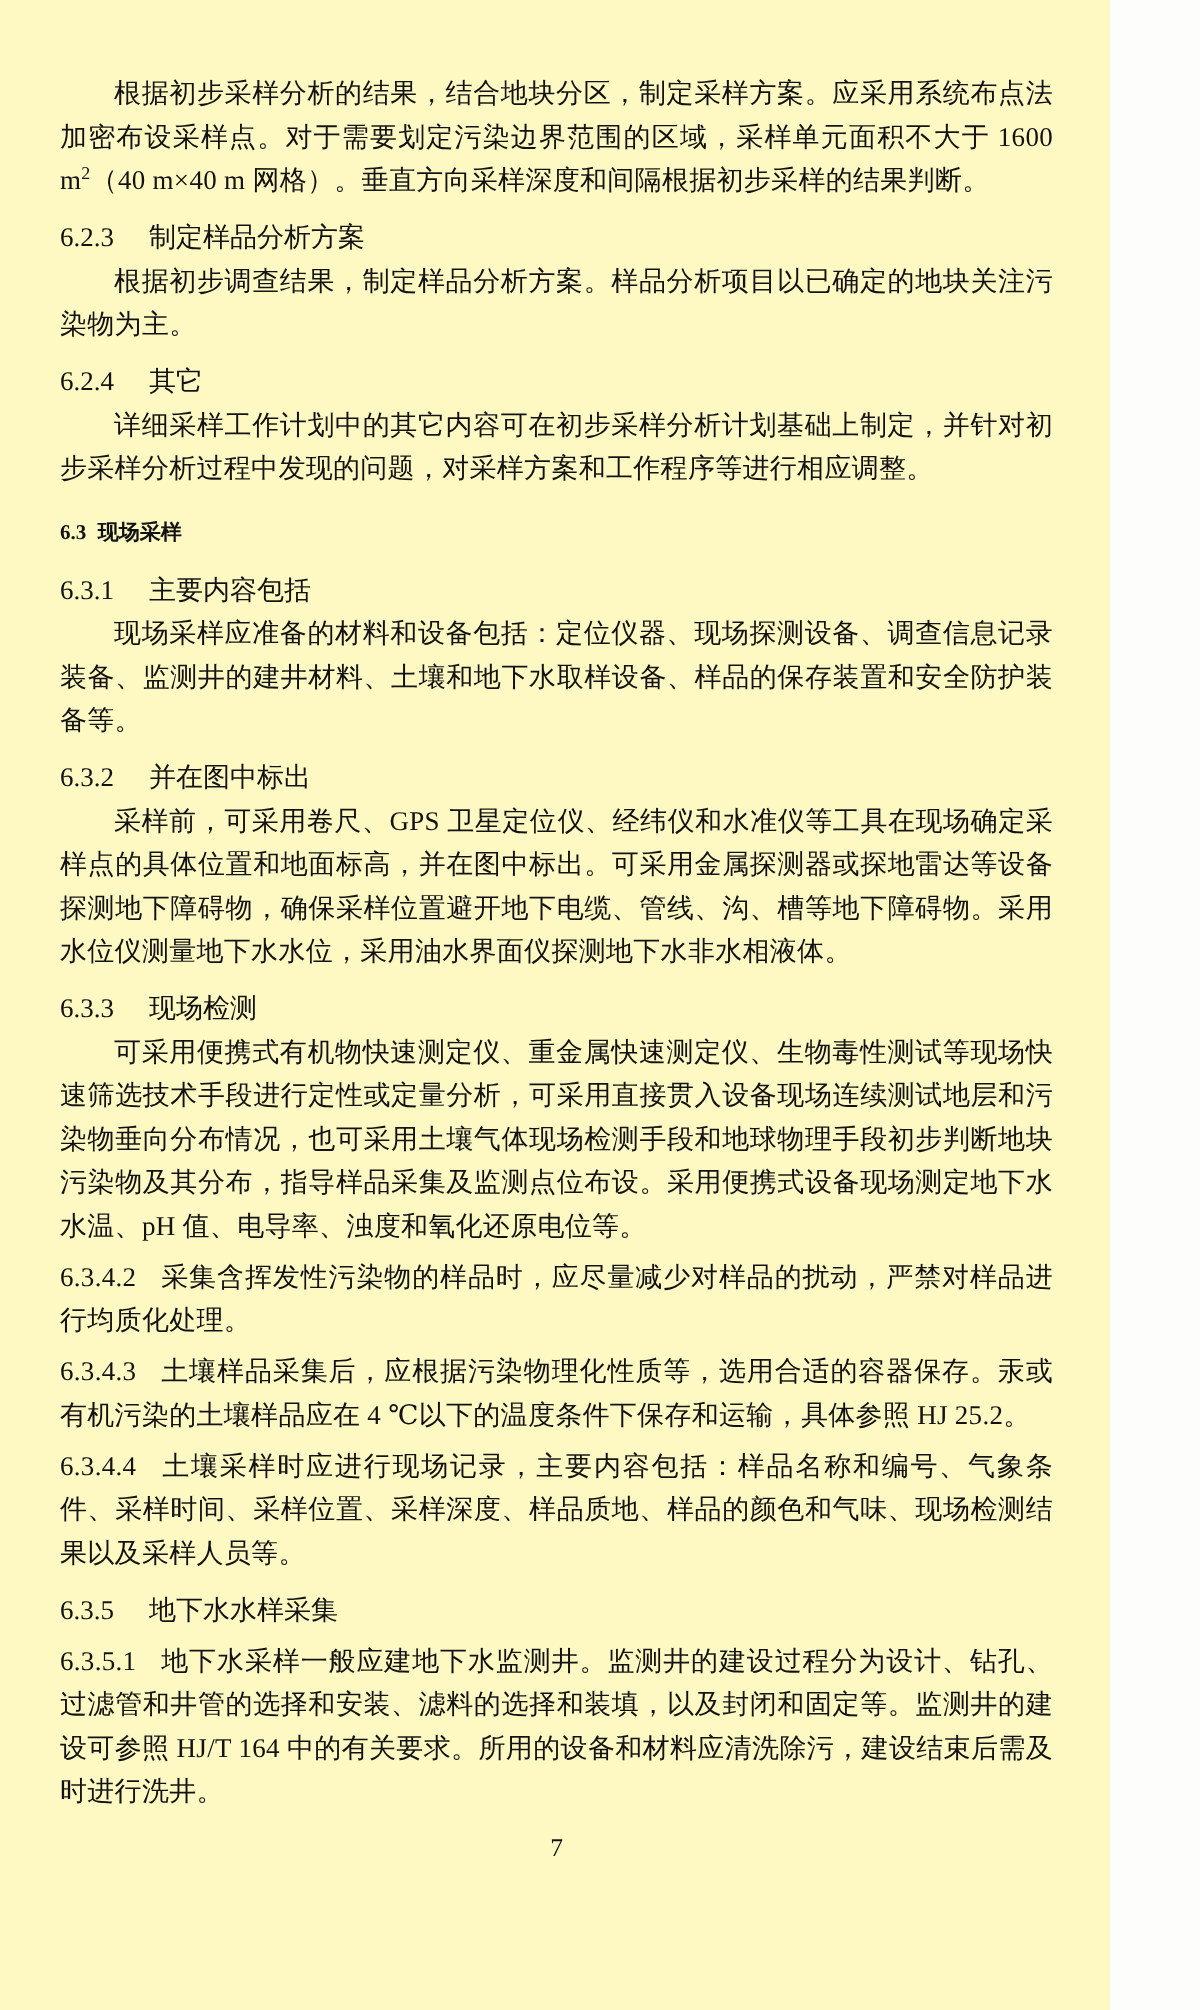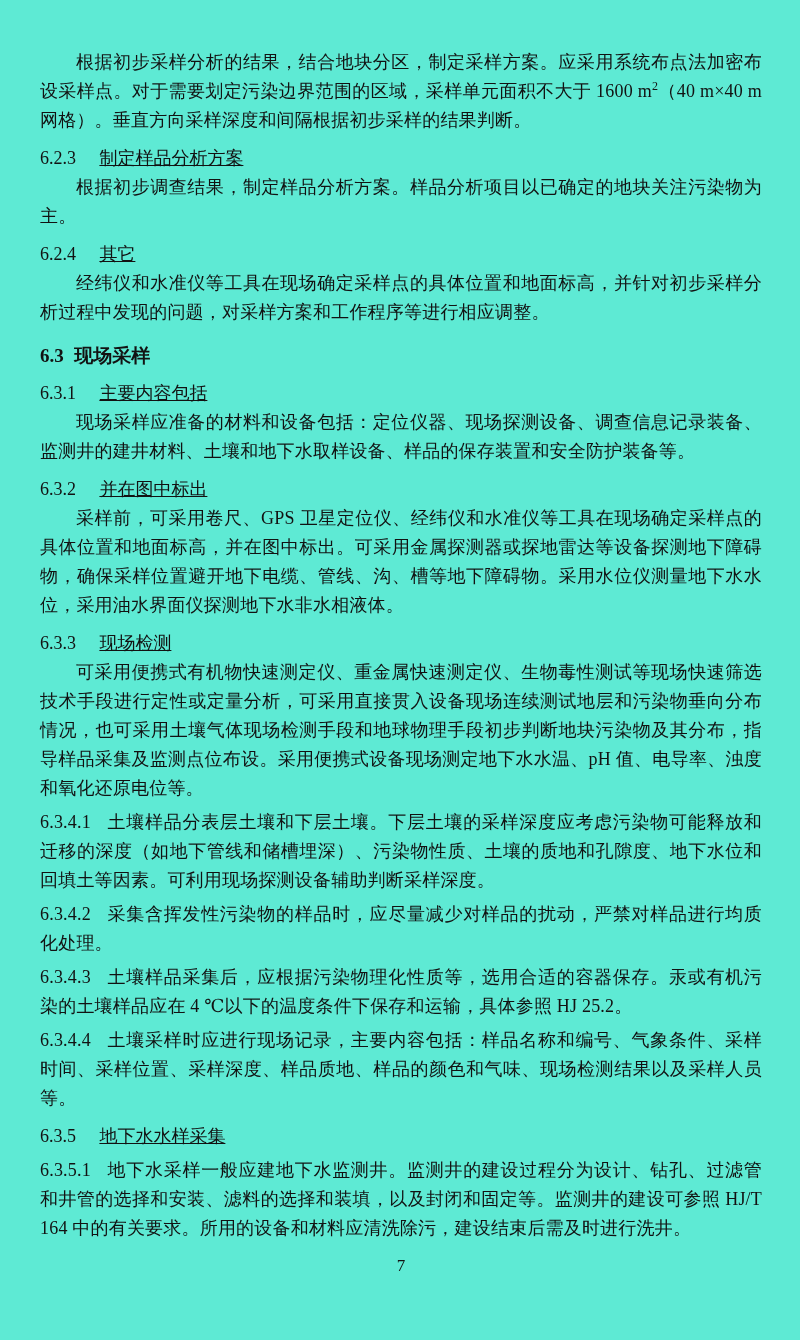--- a/index.html
+++ b/index.html
@@ -3,46 +3,45 @@
 <meta charset="utf-8">
 <style>
   html, body { margin: 0; padding: 0; }
   body {
     background: #fdfdfc;
     font-family: "Liberation Serif", "DejaVu Serif", serif;
     color: #121212;
   }
   .page {
     position: relative;
-    width: 800px;
+    width: 740px;
     height: 1340px;
     box-sizing: border-box;
     padding: 48px 38px 0 40px;
-    background: #5eead4;
+    background: #fef9c3;
     overflow: hidden;
   }
   .body-para {
     margin: 0;
     font-size: 18px;
     line-height: 29px;
     text-align: justify;
     letter-spacing: 0.2px;
   }
   .indent { text-indent: 2em; }
   .heading {
     margin: 9px 0 0;
     font-size: 18px;
     line-height: 29px;
     font-weight: normal;
-    text-decoration: underline;
   }
   .heading .h-num { display: inline-block; margin-right: 1.3em; }
   .section-heading {
     margin: 14px 0 0;
-    font-size: 19px;
+    font-size: 14px;
     line-height: 29px;
     font-weight: bold;
   }
   .section-heading .h-num { display: inline-block; margin-right: 0.55em; }
   .clause {
     margin: 5px 0 0;
     font-size: 18px;
     line-height: 29px;
     text-align: justify;
     letter-spacing: 0.2px;
@@ -66,38 +65,37 @@
 <div class="page">
 
   <p class="body-para indent"><span>根据初步采样分析的结果，结合地块分区，制定采样方案。应采用系统布点法加密布设采样点。对于需要划定污染边界范围的区域，采样单元面积不大于 1600 m</span><sup class="sq">2</sup><span>（40 m×40 m 网格）。垂直方向采样深度和间隔根据初步采样的结果判断。</span></p>
 
   <h3 class="heading"><span class="h-num">6.2.3</span><span>制定样品分析方案</span></h3>
 
   <p class="body-para indent">根据初步调查结果，制定样品分析方案。样品分析项目以已确定的地块关注污染物为主。</p>
 
   <h3 class="heading"><span class="h-num">6.2.4</span><span>其它</span></h3>
 
-  <p class="body-para indent">经纬仪和水准仪等工具在现场确定采样点的具体位置和地面标高，并针对初步采样分析过程中发现的问题，对采样方案和工作程序等进行相应调整。</p>
+  <p class="body-para indent">详细采样工作计划中的其它内容可在初步采样分析计划基础上制定，并针对初步采样分析过程中发现的问题，对采样方案和工作程序等进行相应调整。</p>
 
   <h2 class="section-heading"><span class="h-num">6.3</span><span>现场采样</span></h2>
 
   <h3 class="heading"><span class="h-num">6.3.1</span><span>主要内容包括</span></h3>
 
   <p class="body-para indent">现场采样应准备的材料和设备包括：定位仪器、现场探测设备、调查信息记录装备、监测井的建井材料、土壤和地下水取样设备、样品的保存装置和安全防护装备等。</p>
 
   <h3 class="heading"><span class="h-num">6.3.2</span><span>并在图中标出</span></h3>
 
   <p class="body-para indent">采样前，可采用卷尺、GPS 卫星定位仪、经纬仪和水准仪等工具在现场确定采样点的具体位置和地面标高，并在图中标出。可采用金属探测器或探地雷达等设备探测地下障碍物，确保采样位置避开地下电缆、管线、沟、槽等地下障碍物。采用水位仪测量地下水水位，采用油水界面仪探测地下水非水相液体。</p>
 
   <h3 class="heading"><span class="h-num">6.3.3</span><span>现场检测</span></h3>
 
   <p class="body-para indent">可采用便携式有机物快速测定仪、重金属快速测定仪、生物毒性测试等现场快速筛选技术手段进行定性或定量分析，可采用直接贯入设备现场连续测试地层和污染物垂向分布情况，也可采用土壤气体现场检测手段和地球物理手段初步判断地块污染物及其分布，指导样品采集及监测点位布设。采用便携式设备现场测定地下水水温、pH 值、电导率、浊度和氧化还原电位等。</p>
 
 
-  <p class="clause"><span class="c-num">6.3.4.1</span><span>土壤样品分表层土壤和下层土壤。下层土壤的采样深度应考虑污染物可能释放和迁移的深度（如地下管线和储槽埋深）、污染物性质、土壤的质地和孔隙度、地下水位和回填土等因素。可利用现场探测设备辅助判断采样深度。</span></p>
 
   <p class="clause"><span class="c-num">6.3.4.2</span><span>采集含挥发性污染物的样品时，应尽量减少对样品的扰动，严禁对样品进行均质化处理。</span></p>
 
   <p class="clause"><span class="c-num">6.3.4.3</span><span>土壤样品采集后，应根据污染物理化性质等，选用合适的容器保存。汞或有机污染的土壤样品应在 4 ℃以下的温度条件下保存和运输，具体参照 HJ 25.2。</span></p>
 
   <p class="clause"><span class="c-num">6.3.4.4</span><span>土壤采样时应进行现场记录，主要内容包括：样品名称和编号、气象条件、采样时间、采样位置、采样深度、样品质地、样品的颜色和气味、现场检测结果以及采样人员等。</span></p>
 
   <h3 class="heading"><span class="h-num">6.3.5</span><span>地下水水样采集</span></h3>
 
   <p class="clause"><span class="c-num">6.3.5.1</span><span>地下水采样一般应建地下水监测井。监测井的建设过程分为设计、钻孔、过滤管和井管的选择和安装、滤料的选择和装填，以及封闭和固定等。监测井的建设可参照 HJ/T 164 中的有关要求。所用的设备和材料应清洗除污，建设结束后需及时进行洗井。</span></p>

